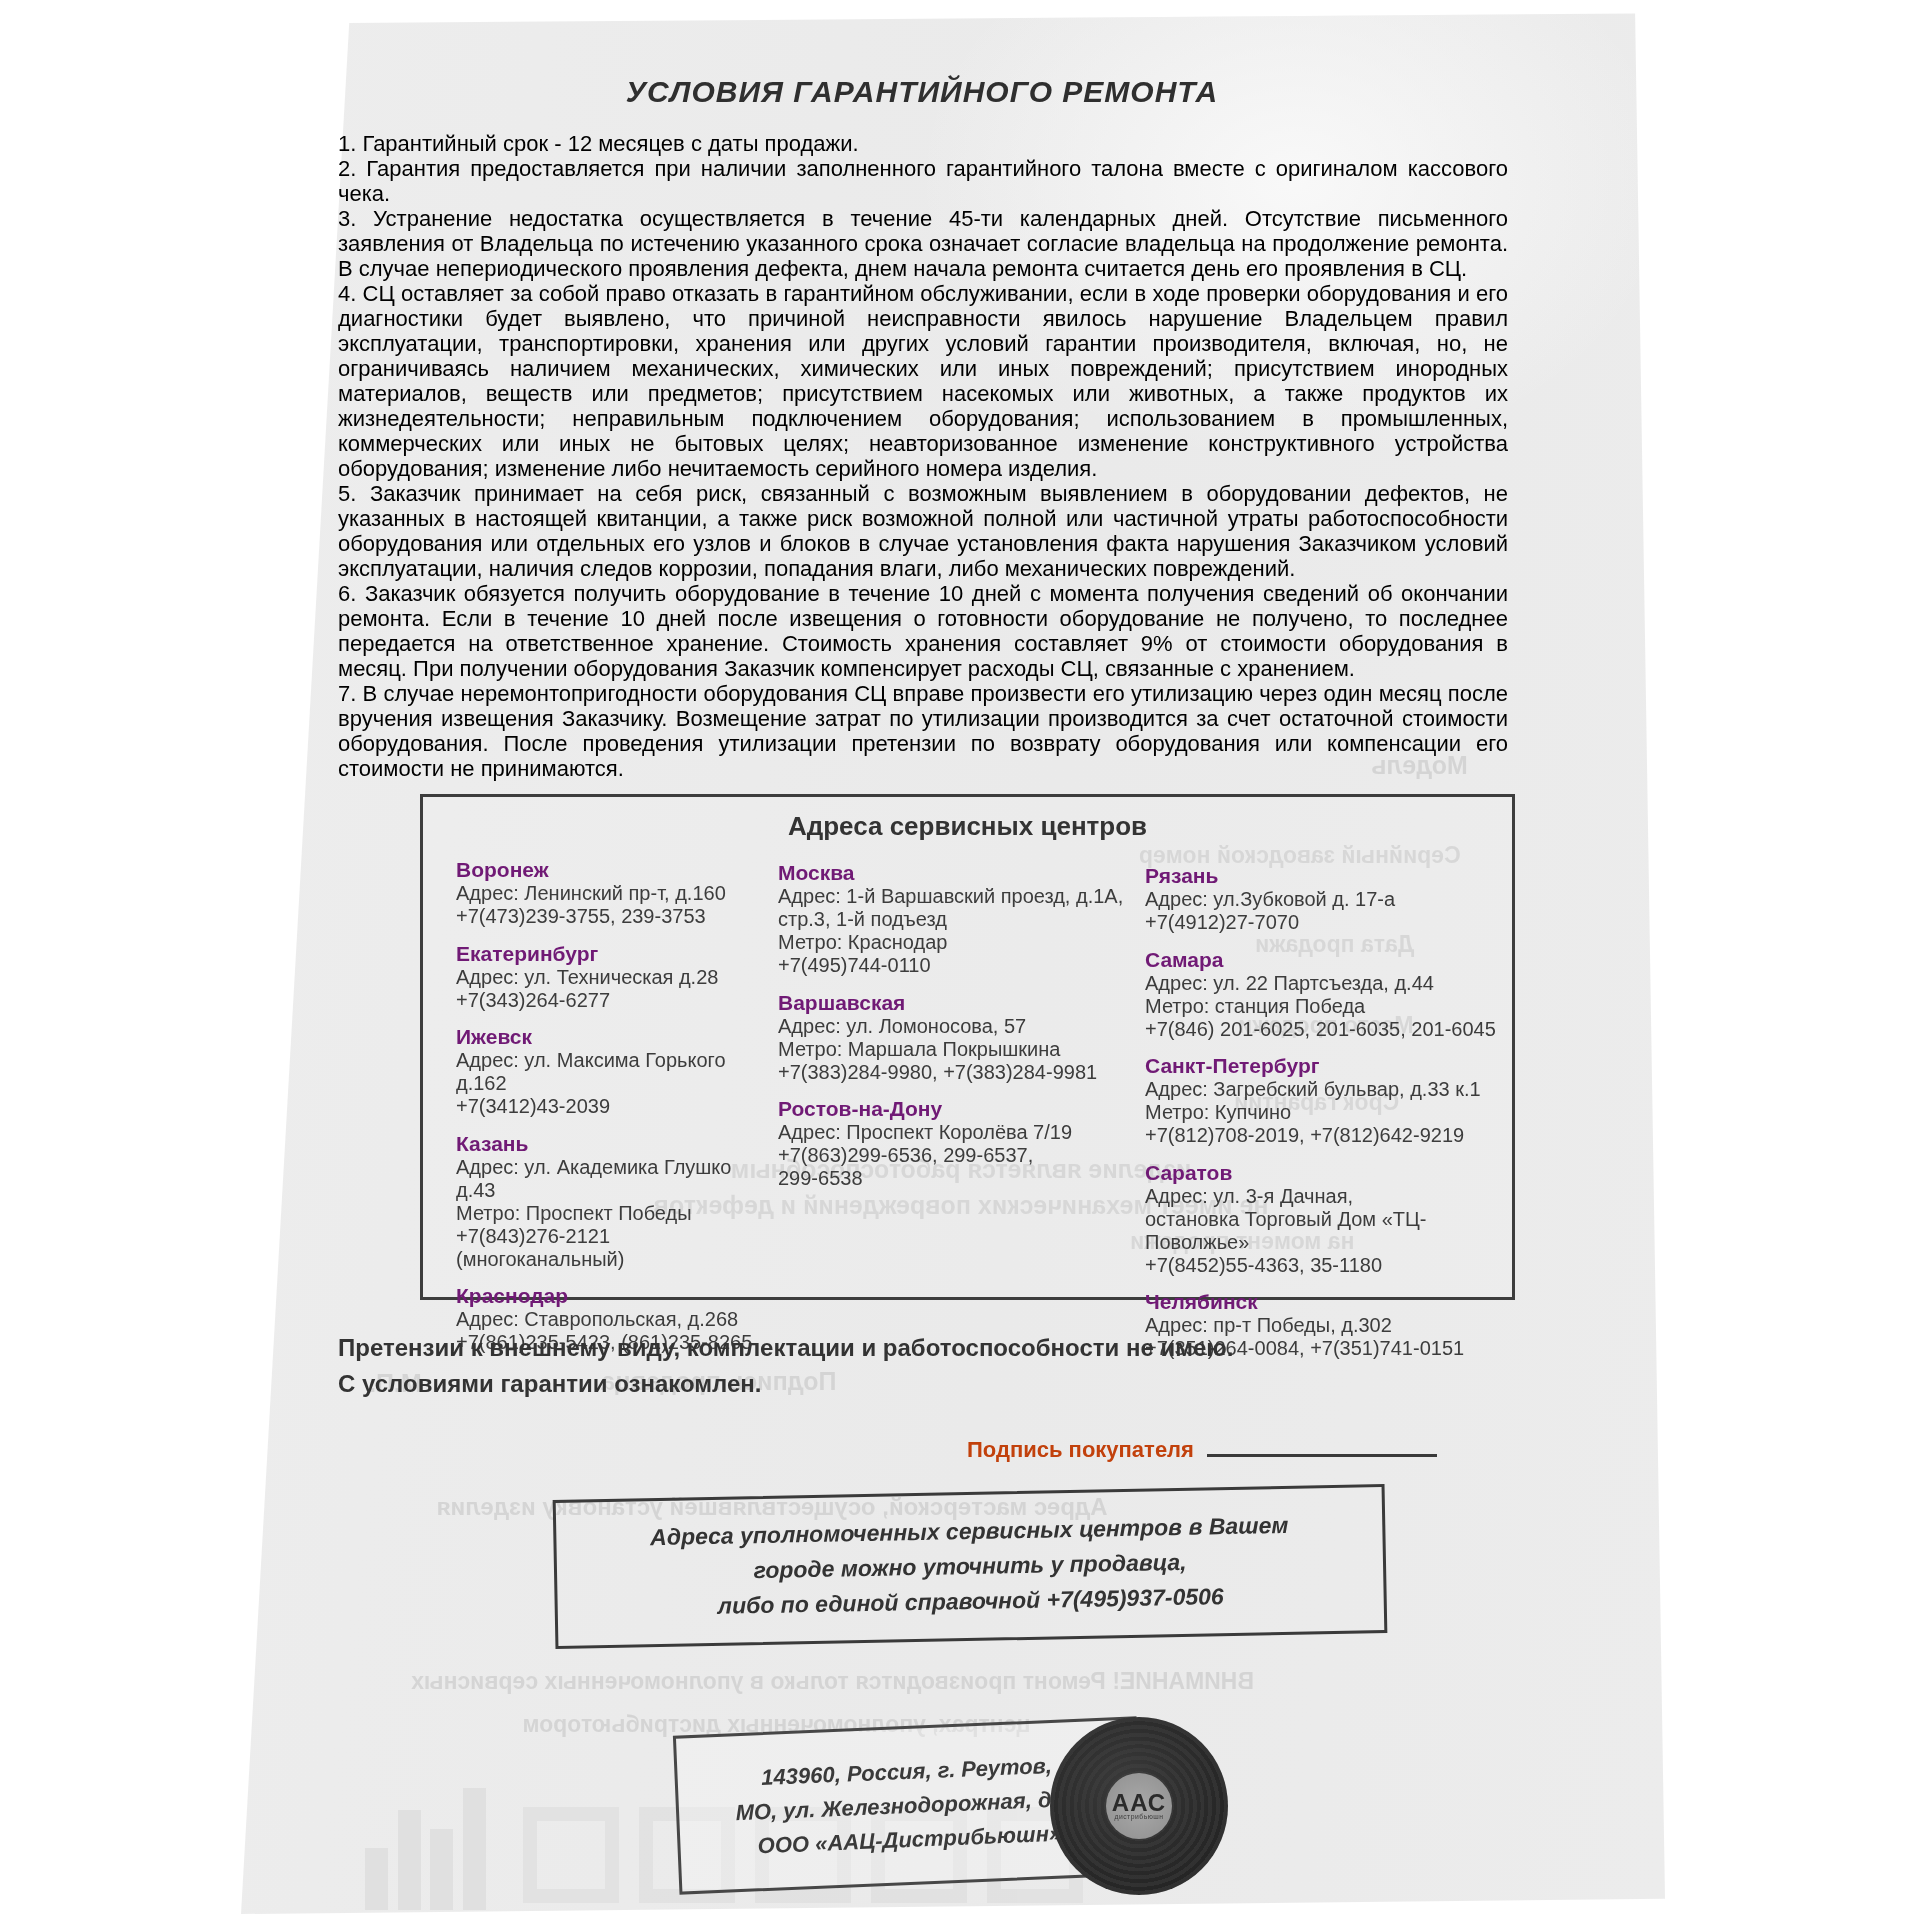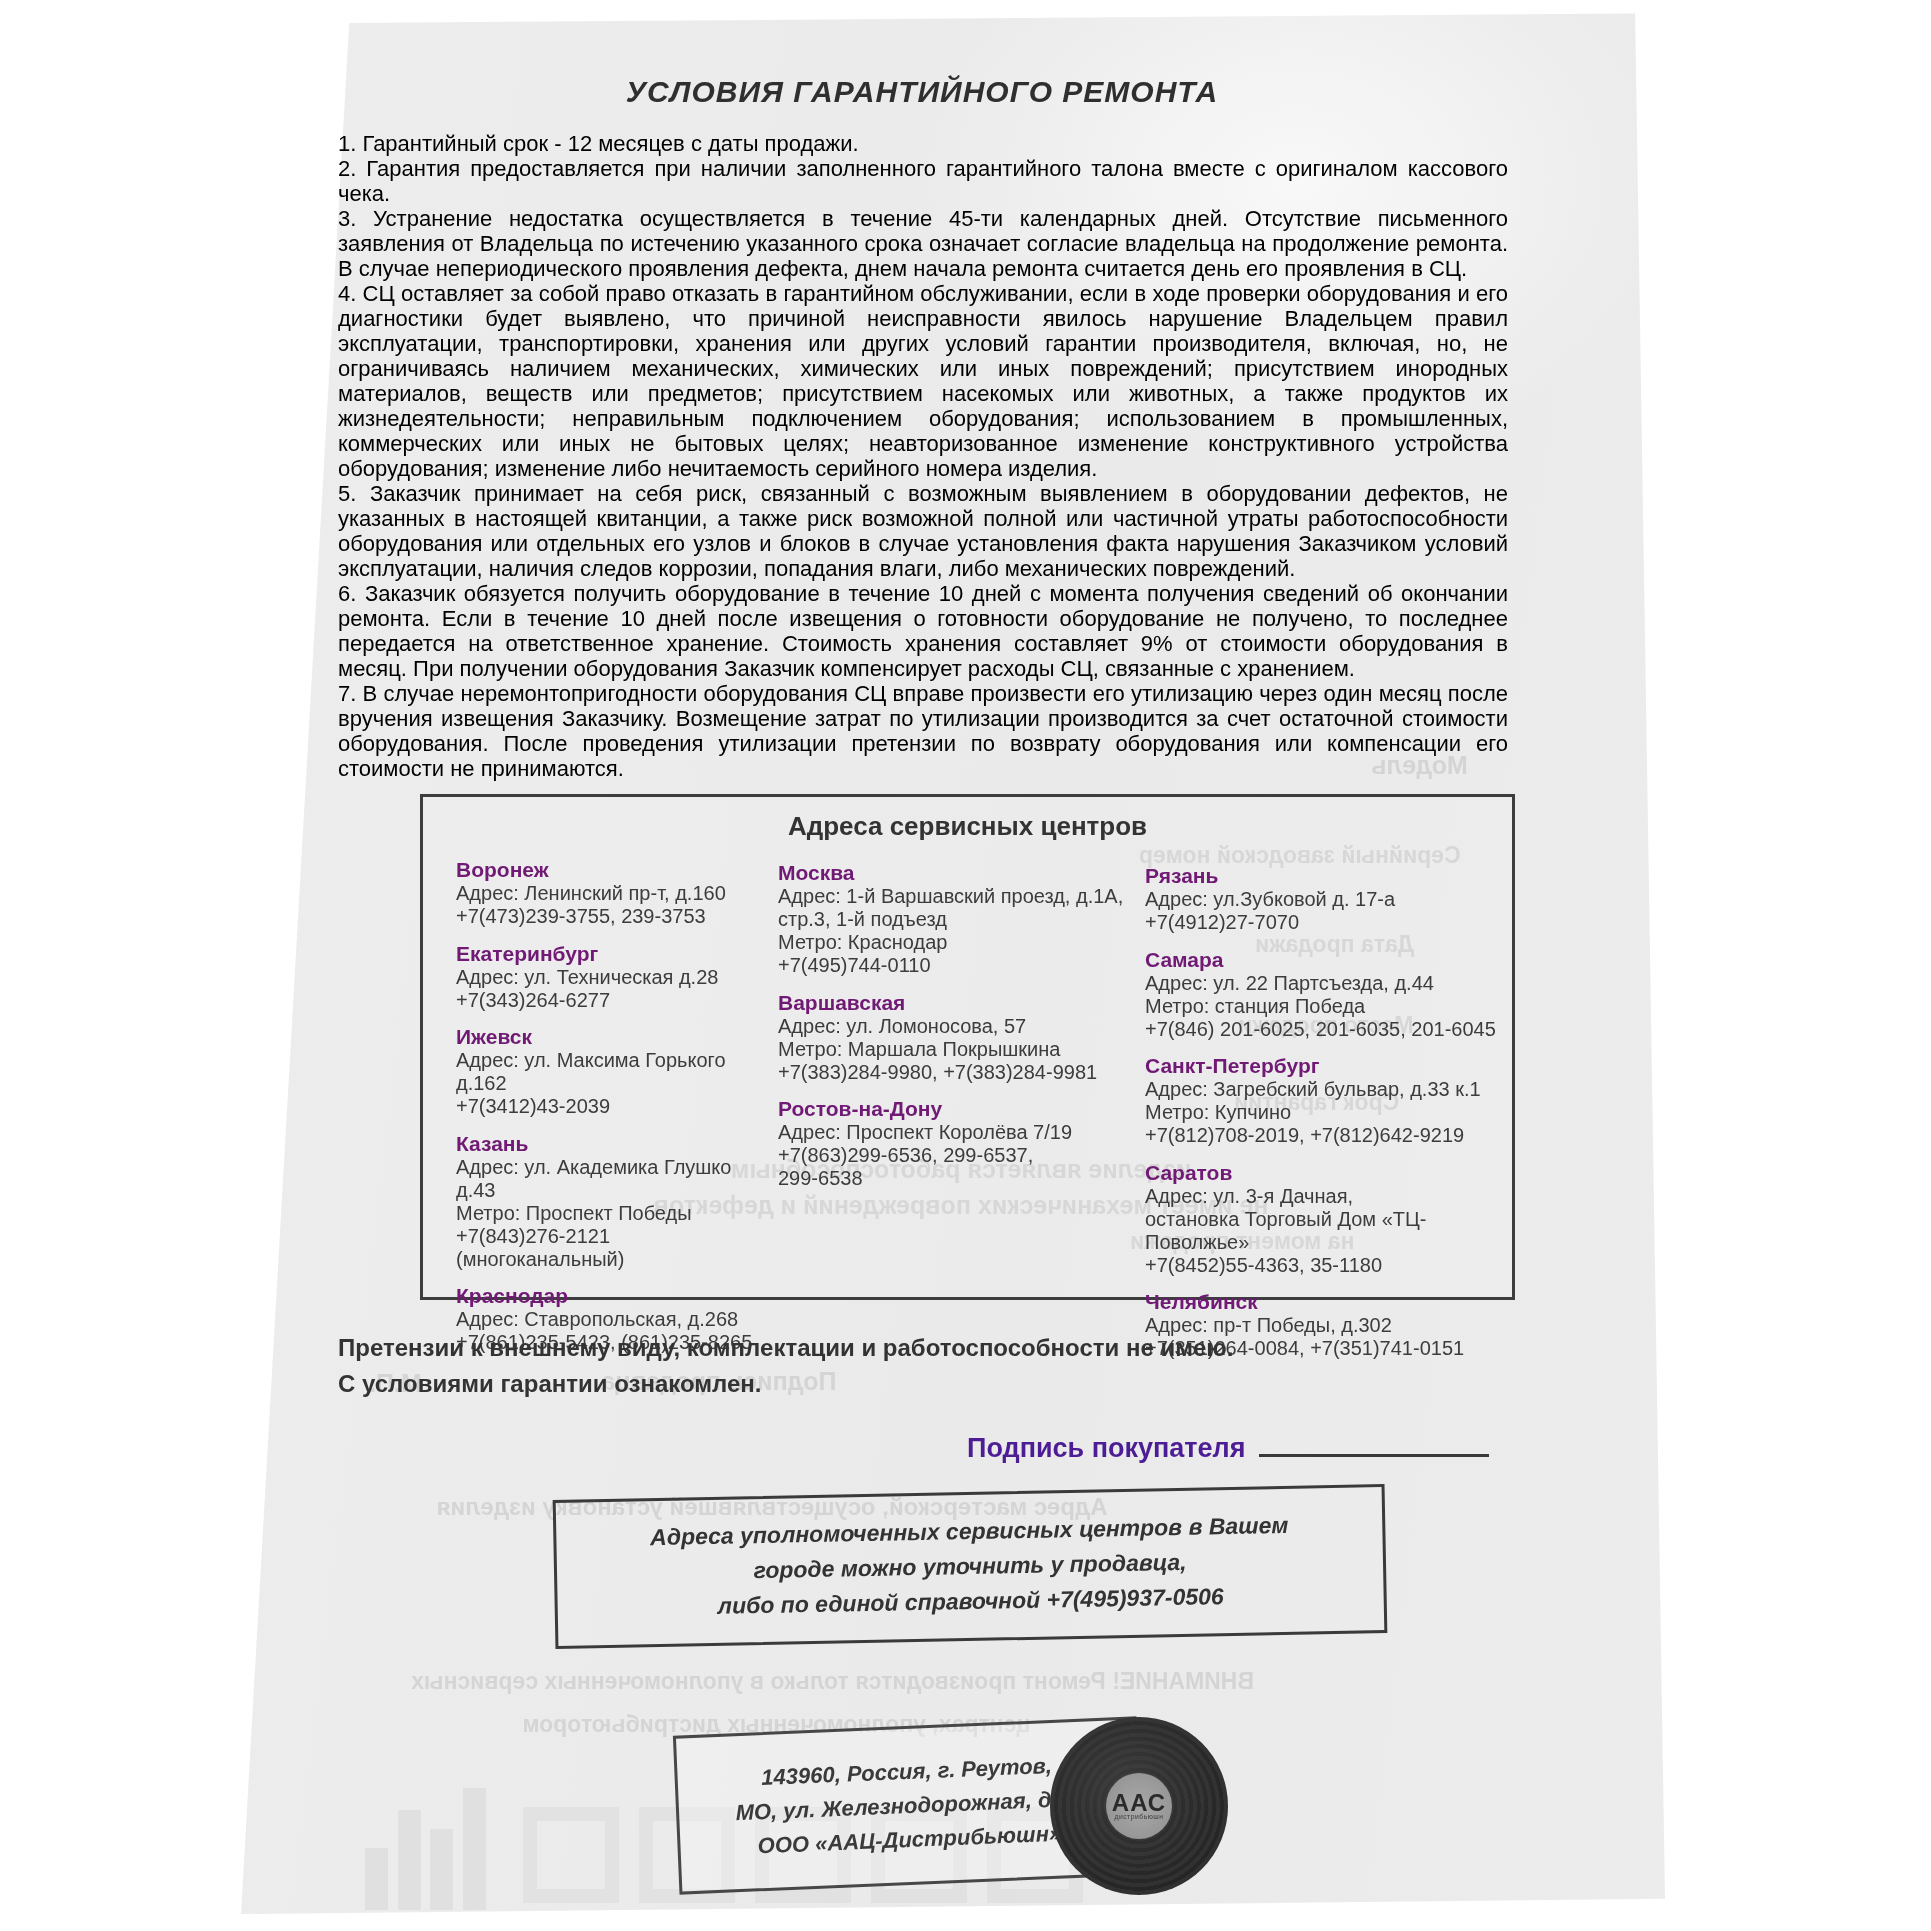--- a/index.html
+++ b/index.html
@@ -45,21 +45,21 @@
   .sc-col-2{left:722px;top:66px;width:353px;}
   .sc-entry{margin-bottom:12.6px;}
   .sc-city{font-weight:bold;font-size:21px;line-height:25px;color:#701a75;}
 
   .claims{
     position:absolute;left:338px;top:1330px;width:1168px;
     font-size:24px;line-height:36px;font-weight:bold;color:#333;
   }
   .sign-row{
     position:absolute;left:967px;top:1427px;
-    font-size:27px;font-weight:bold;color:#4c1d95;white-space:nowrap;
+    font-size:22px;font-weight:bold;color:#c2410c;white-space:nowrap;
   }
   .sign-line{
     display:inline-block;width:230px;height:27px;margin-left:13.5px;
     border-bottom:3.9px solid #3a3a3a;vertical-align:baseline;
   }
 
   .info-box{
     position:absolute;left:554px;top:1492px;width:826px;height:143px;
     border:3.9px solid #3a3a3a;transform:rotate(-1.1deg);
     display:flex;flex-direction:column;justify-content:center;

